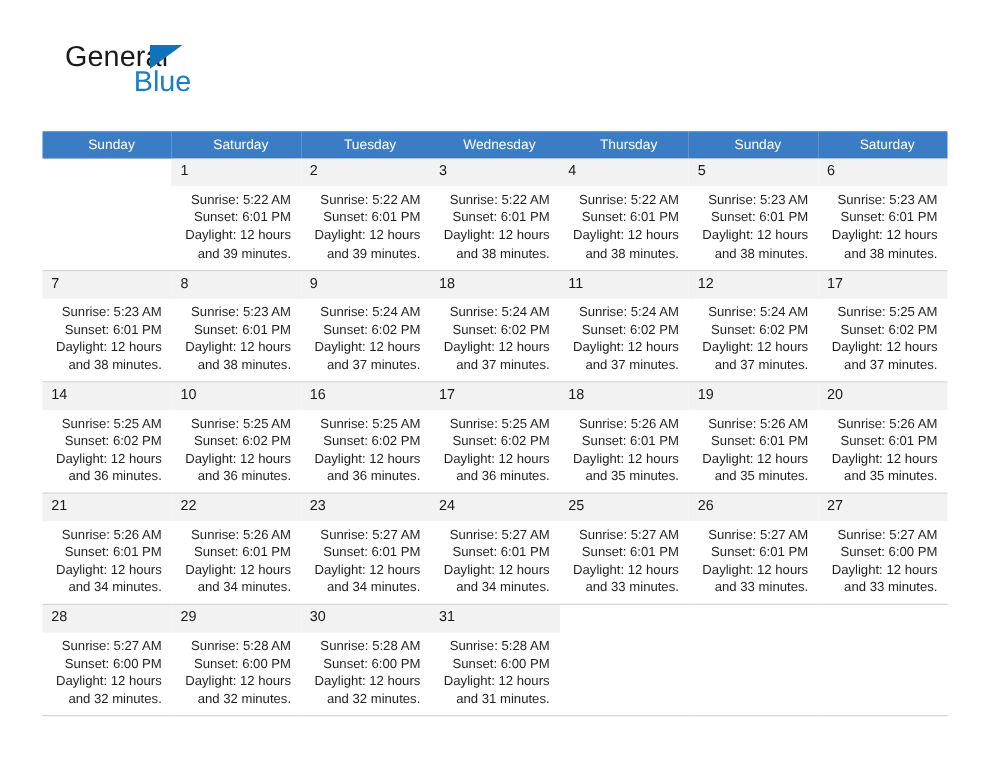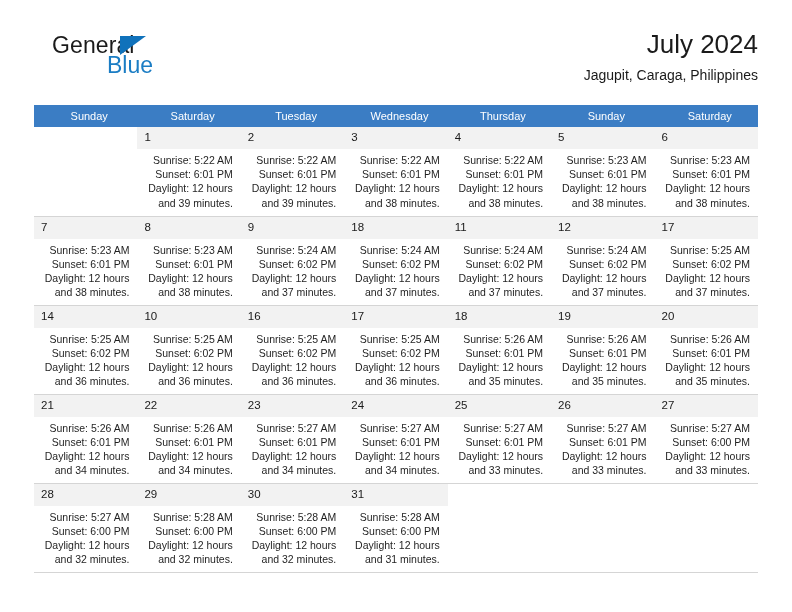--- a/index.html
+++ b/index.html
@@ -146,24 +146,20 @@
 </head>
 <body>
 
 <div class="page">
 
   <div class="header">
     <div class="brand">
       <span class="brand-general">General</span>
       <span class="brand-tri"></span>
       <span class="brand-blue">Blue</span>
-    </div>
-    <div class="title-block">
-      <div class="cal-title">July 2024</div>
-      <div class="cal-subtitle">Jagupit, Caraga, Philippines</div>
     </div>
   </div>
 
   <table class="calendar">
     <thead>
       <tr id="weekday-row">
           <th>Sunday</th>
           <th>Saturday</th>
           <th>Tuesday</th>
           <th>Wednesday</th>

